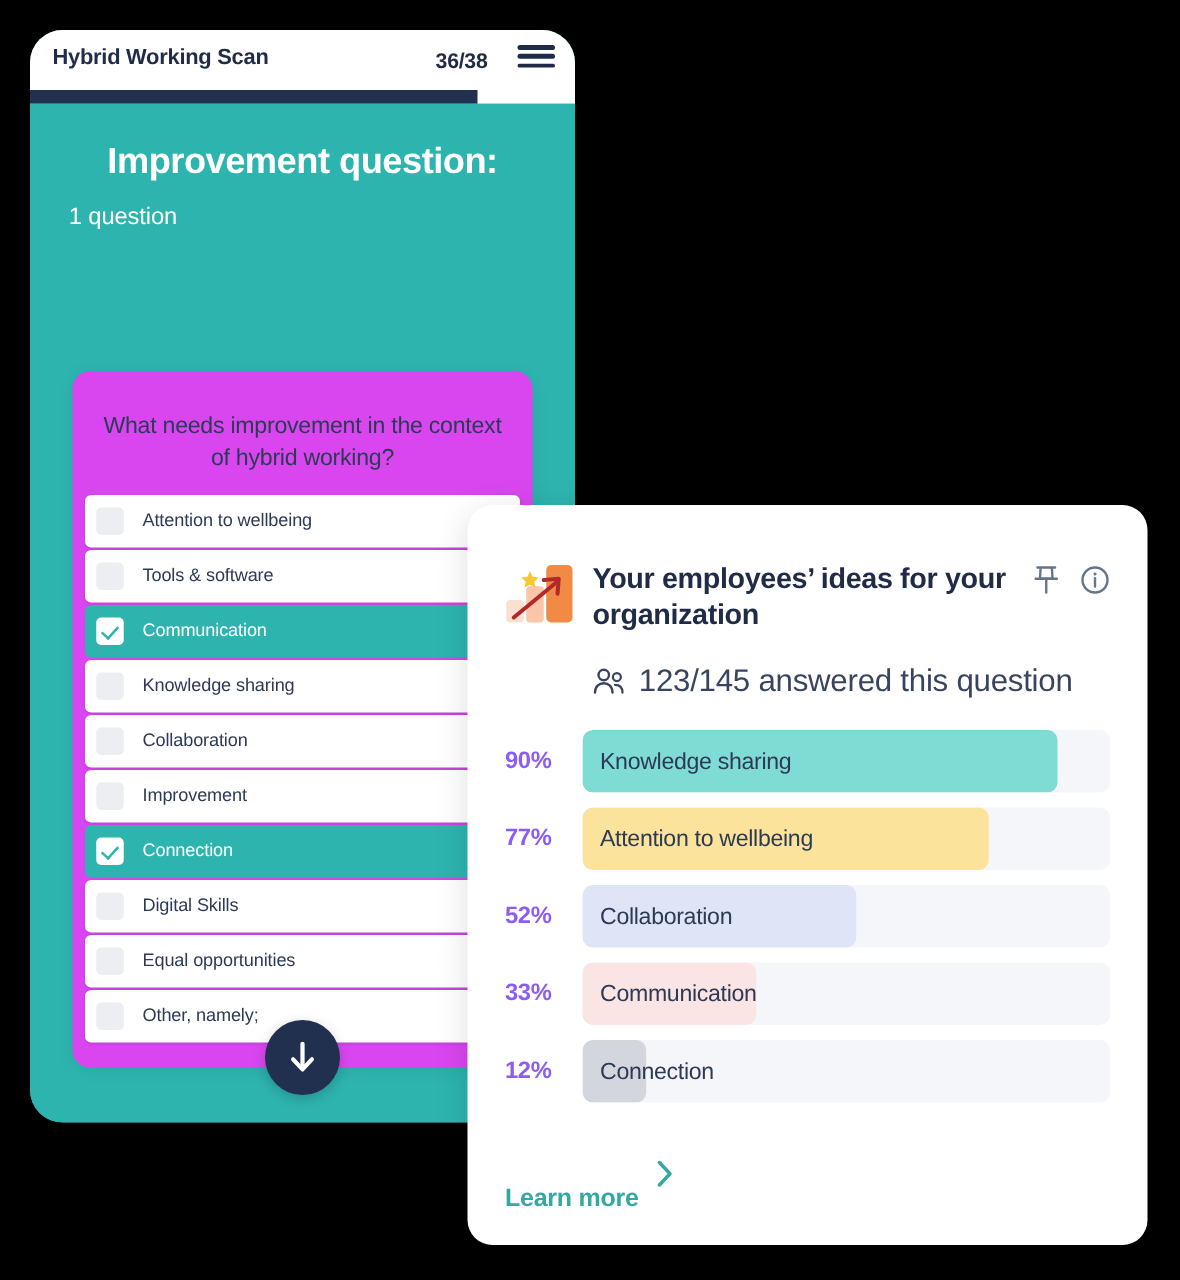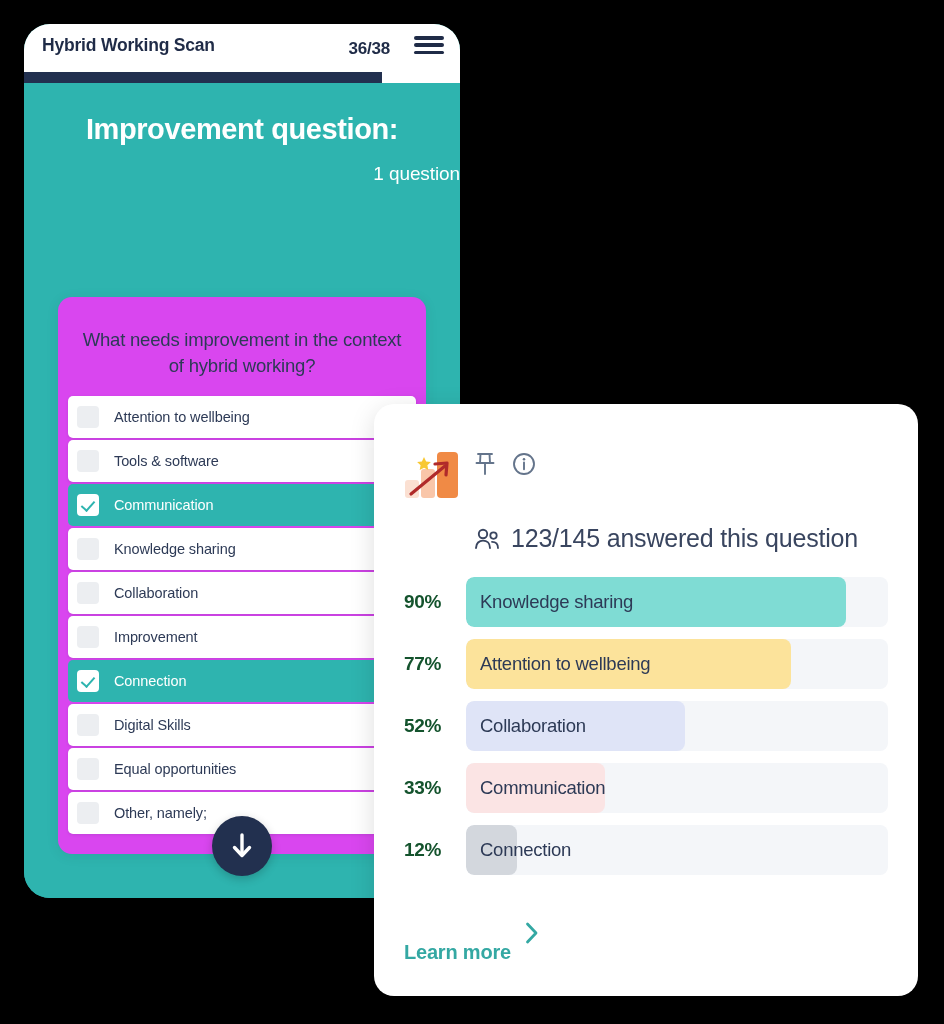--- a/index.html
+++ b/index.html
@@ -95,26 +95,27 @@
     text-align: center;
     color: #ffffff;
     font-size: 29px;
     font-weight: bold;
     letter-spacing: -0.4px;
     line-height: 1.15;
     padding: 0 20px;
   }
 
   #section-subtitle {
-    text-align: right;
+    text-align: left;
     color: #ffffff;
     font-size: 19px;
     font-weight: 400;
     margin-top: 17px;
     letter-spacing: -0.1px;
+    margin-left: 31px;
   }
 
   #question-card {
     position: absolute;
     left: 34px;
     top: 214px;
     width: 368px;
     background: #d946ef;
     border-radius: 14px;
     padding: 30px 0 18px 0;
@@ -258,21 +259,21 @@
     display: flex;
     align-items: center;
     margin-bottom: 12px;
   }
 
   .bar-pct {
     width: 62px;
     flex: 0 0 auto;
     font-size: 19px;
     font-weight: bold;
-    color: #14532d;
+    color: #8b5cf6;
     text-align: left;
     letter-spacing: -0.3px;
   }
 
   .bar-track {
     position: relative;
     flex: 1;
     height: 50px;
     background: #F4F6F9;
     border-radius: 8px;
@@ -402,20 +403,21 @@
 
       <svg id="results-icon" viewBox="0 0 56 50">
         <rect x="1" y="30" width="14" height="18" rx="3" fill="#FBE0D2"></rect>
         <rect x="17" y="19" width="14" height="29" rx="3" fill="#F9C6A9"></rect>
         <rect x="33" y="2" width="21" height="46" rx="4" fill="#F08A45"></rect>
         <path d="M7 44 L41 16" stroke="#B02A2A" stroke-width="3.2" stroke-linecap="round" fill="none"></path>
         <path d="M31 14 L43 13 L42 25" stroke="#B02A2A" stroke-width="3.2" stroke-linecap="round" stroke-linejoin="round" fill="none"></path>
         <path d="M20 7 L22.1 11.4 L26.9 12 L23.4 15.3 L24.3 20 L20 17.8 L15.7 20 L16.6 15.3 L13.1 12 L17.9 11.4 Z" fill="#F8C832"></path>
       </svg>
 
+      <div id="results-title">Your employees’ ideas for your organization</div>
 
       <div id="header-actions">
         <svg class="header-icon" width="22" height="24" viewBox="0 0 22 24">
           <path d="M4 2 H18" stroke="#64748B" stroke-width="1.9" stroke-linecap="round" fill="none"></path>
           <path d="M6.5 2 L6 11 H16 L15.5 2" stroke="#64748B" stroke-width="1.9" stroke-linejoin="round" fill="none"></path>
           <path d="M2.5 11 H19.5" stroke="#64748B" stroke-width="1.9" stroke-linecap="round" fill="none"></path>
           <path d="M11 11 V22" stroke="#64748B" stroke-width="1.9" stroke-linecap="round" fill="none"></path>
         </svg>
         <svg class="header-icon" width="24" height="24" viewBox="0 0 24 24">
           <circle cx="12" cy="12" r="10" stroke="#64748B" stroke-width="1.9" fill="none"></circle>

